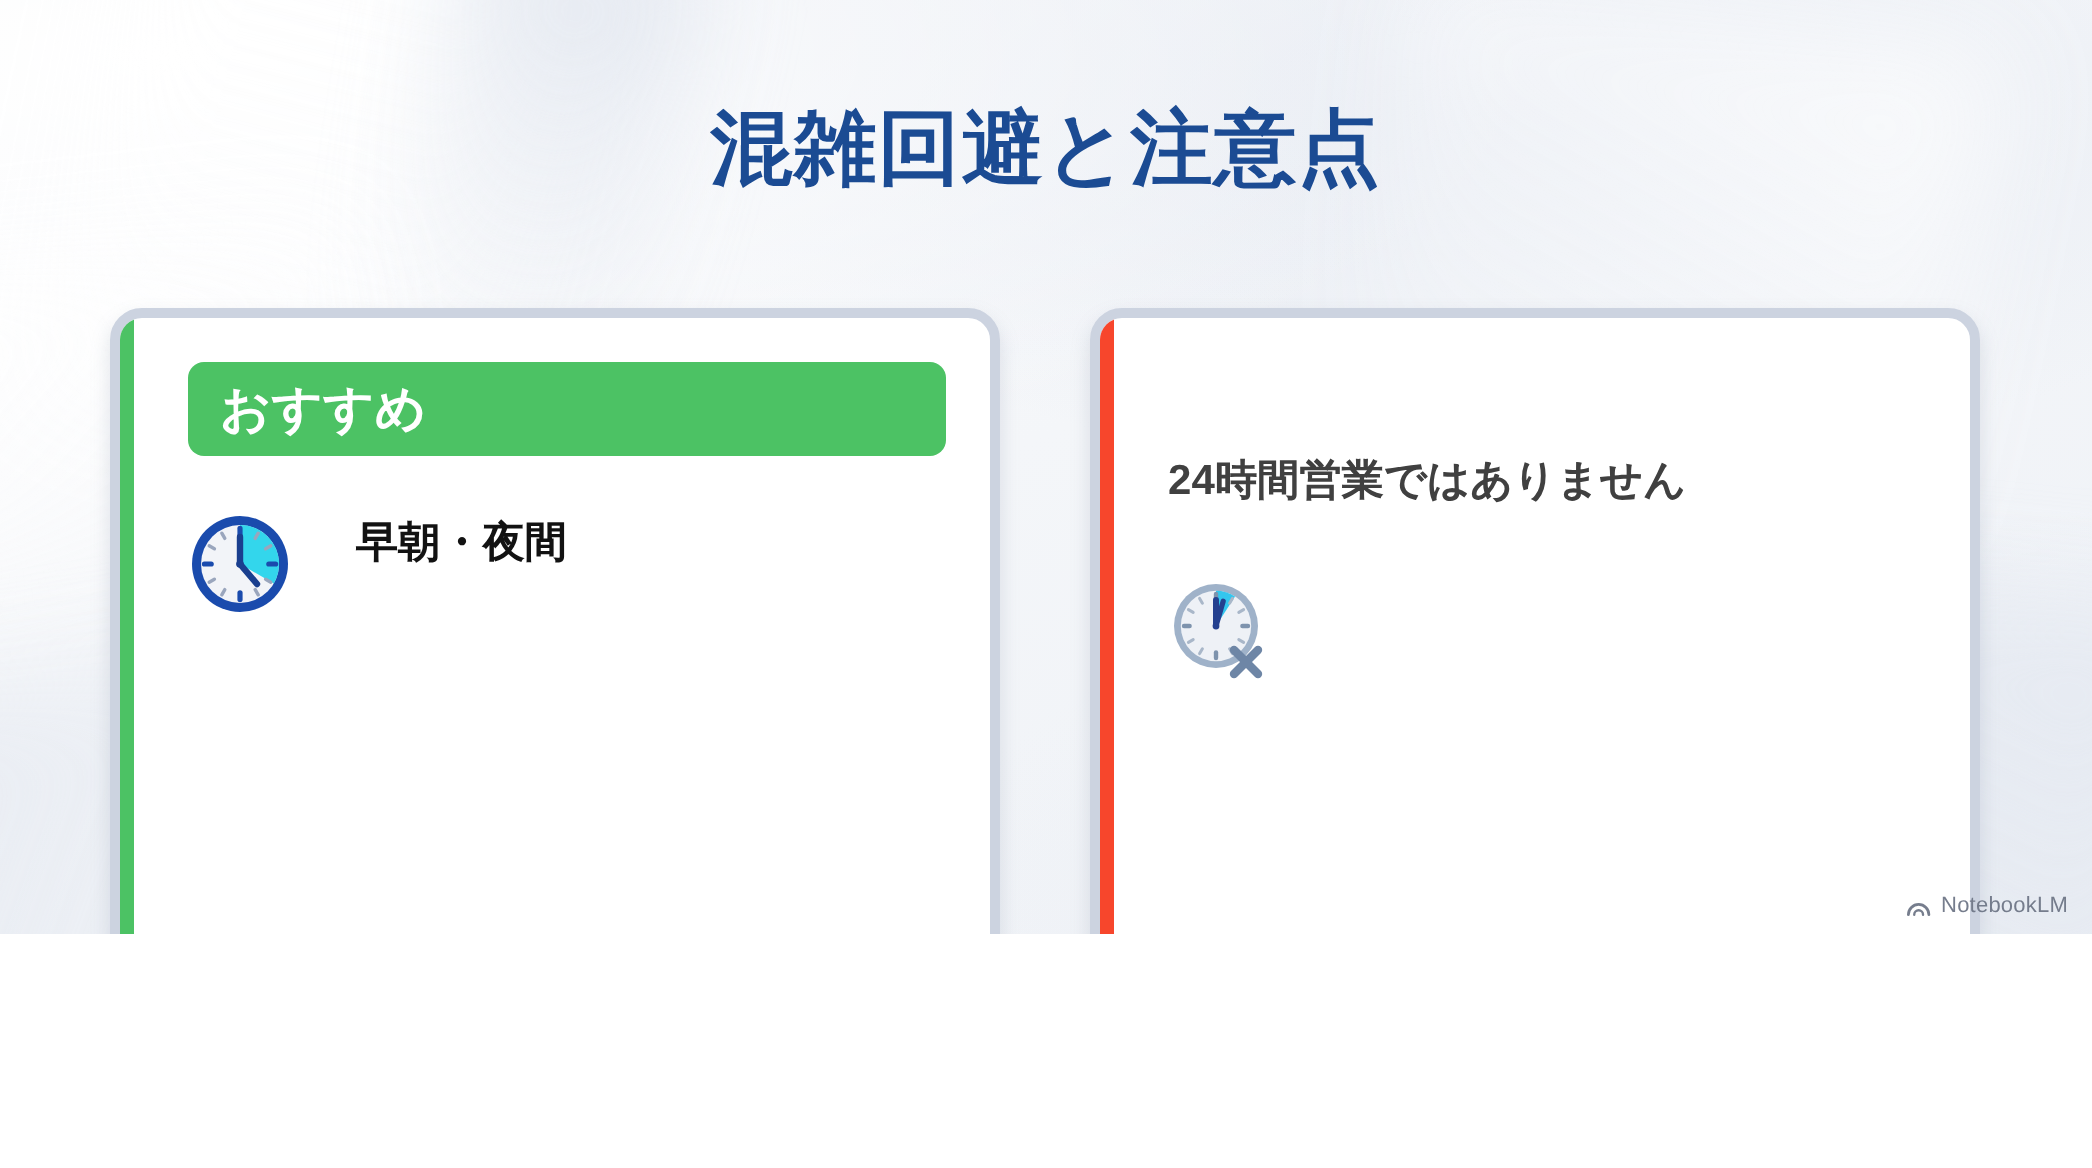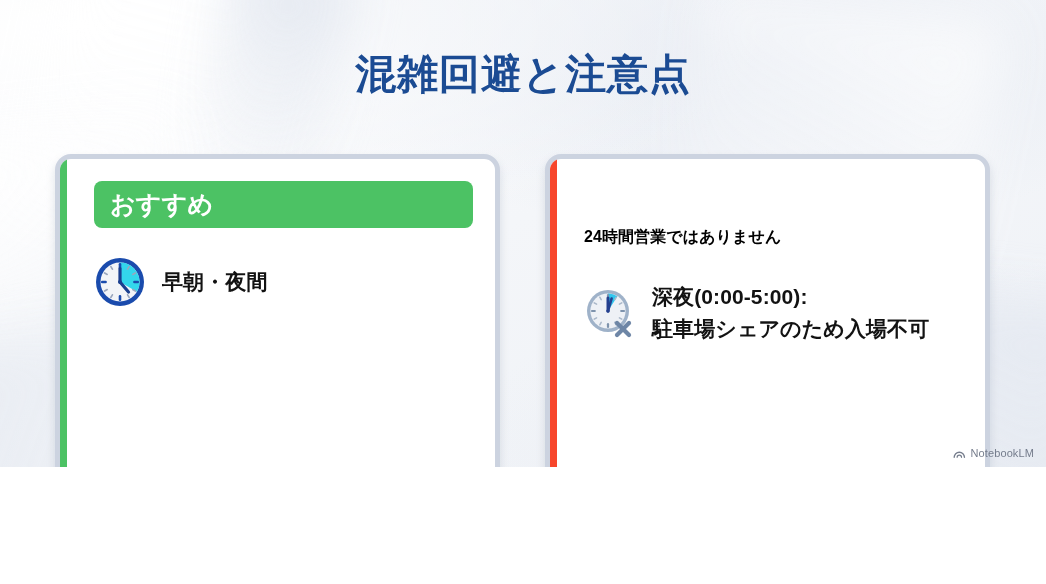--- a/index.html
+++ b/index.html
@@ -126,43 +126,43 @@
     color: #ffffff;
     font-size: 25px;
     font-weight: 700;
     letter-spacing: 0.01em;
   }
 
   .card-body { margin-top: 26px; }
 
   .item-row {
     display: flex;
-    align-items: center;
-    gap: 16px;
+    align-items: flex-start;
+    gap: 32px;
   }
   .item-icon {
     flex: 0 0 auto;
     width: 52px;
     height: 52px;
     margin-top: 2px;
   }
   .item-text {
     font-size: 21px;
     font-weight: 700;
     color: #121212;
     line-height: 1.52;
     letter-spacing: 0.005em;
     padding-top: 2px;
   }
   .item-text .line2 { display: block; }
 
   .note-line {
-    font-size: 16px;
-    font-weight: 700;
-    color: #000000;
+    font-size: 21px;
+    font-weight: 700;
+    color: #404040;
     line-height: 1.5;
     letter-spacing: 0.005em;
     margin-bottom: 30px;
     margin-top: 44px;
   }
 
   
   .watermark {
     position: absolute;
     right: 12px;
@@ -262,24 +262,20 @@
               </g>
               <line x1="24" y1="24" x2="24" y2="11.0" stroke="#24408f" stroke-width="3.0" stroke-linecap="round"></line>
               <line x1="24" y1="24" x2="27.6" y2="11.6" stroke="#24408f" stroke-width="2.6" stroke-linecap="round"></line>
               <circle cx="24" cy="24" r="1.7" fill="#24408f"></circle>
               <g stroke="#6e86a6" stroke-width="4.2" stroke-linecap="round">
                 <line x1="33" y1="36" x2="45" y2="48"></line>
                 <line x1="45" y1="36" x2="33" y2="48"></line>
               </g>
             </svg>
           </span>
-          <div class="item-text">
-            <span>深夜(0:00-5:00):</span>
-            <span class="line2">駐車場シェアのため入場不可</span>
-          </div>
         </div>
       </div>
     </div>
   </div>
 
   <div class="watermark">
     <span>
       <svg viewBox="0 0 14 12" width="13" height="11" aria-hidden="true">
         <path d="M1.2 10.2 A5.6 5.6 0 0 1 12.4 10.2" fill="none" stroke="#6f7787" stroke-width="1.5" stroke-linecap="round"></path>
         <path d="M4.4 10.2 A2.4 2.4 0 0 1 9.2 10.2" fill="none" stroke="#6f7787" stroke-width="1.3" stroke-linecap="round"></path>

